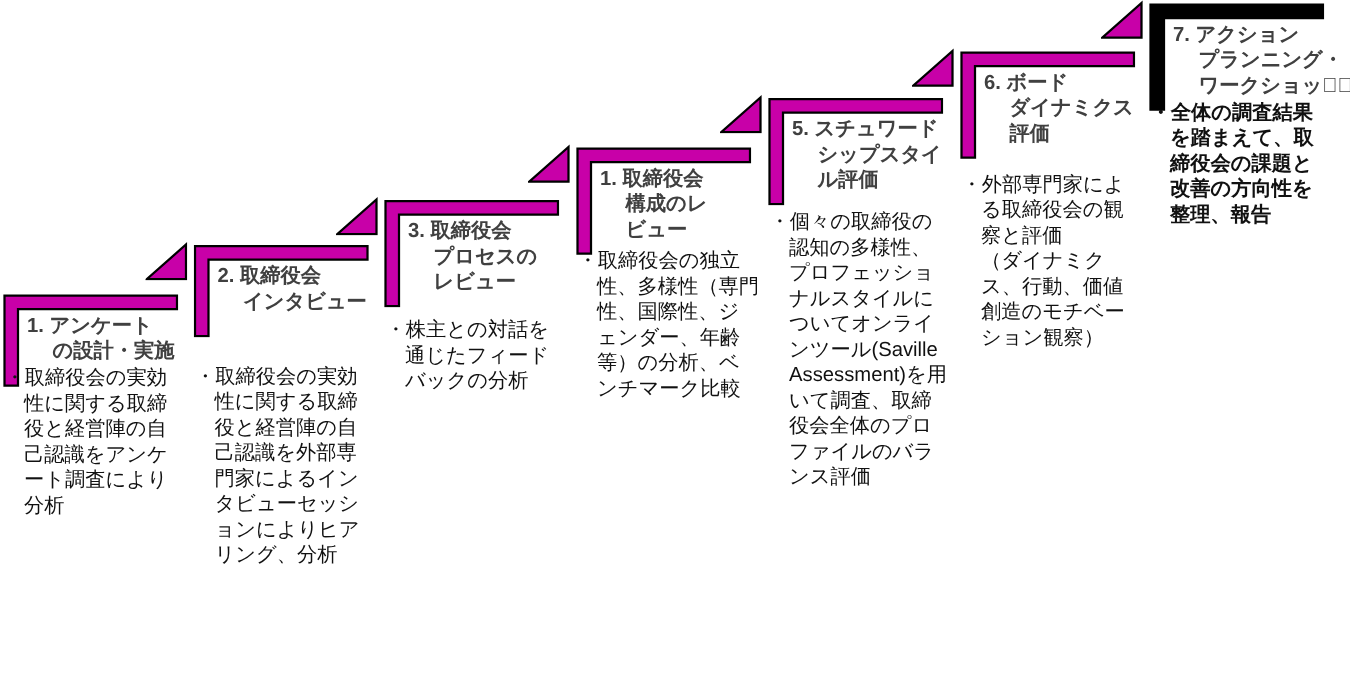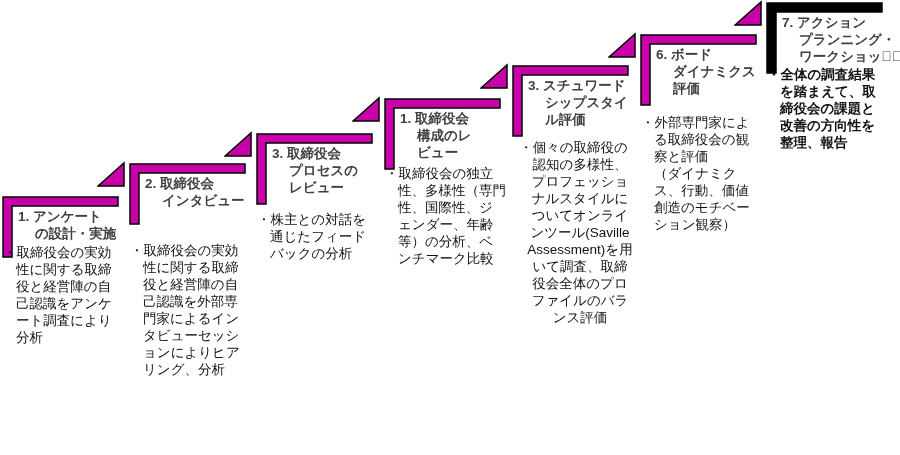--- a/index.html
+++ b/index.html
@@ -23,21 +23,21 @@
     white-space:pre-line;overflow-wrap:break-word;
     padding-left:13px;text-indent:-13px;
   }
   .bullet::before{content:"・";}
   .tri{position:absolute;display:block;}
   
   .s1{left:2px;top:196px;}   .s1 .body{top:49px;font-family:Liberation Mono, monospace;}
   .s2{left:129px;top:163px;} .s2 .body{top:79px;}
   .s3{left:256px;top:133px;} .s3 .body{top:78px;}
   .s4{left:384px;top:98px;}  .s4 .body{top:67px;font-family:Liberation Serif, serif;}
-  .s5{left:512px;top:65px;}  .s5 .body{top:74px;text-align:center;}
+  .s5{left:512px;top:65px;}  .s5 .body{top:74px;}
   .s6{left:640px;top:34px;}  .s6 .body{top:80px;}
   .s7{left:766px;top:2px;}   .s7 .body{top:64px;font-weight:bold;}
   
   .t1{left:97px;top:161px;}
   .t2{left:224px;top:131px;}
   .t3{left:352px;top:96px;}
   .t4{left:480px;top:63px;}
   .t5{left:608px;top:32px;}
   .t6{left:734px;top:0px;}
 </style>
@@ -89,21 +89,21 @@
 ビュー</div>
     <div class="body">
       <div class="bullet">取締役会の独立性、多様性（専門性、国際性、ジェンダー、年齢等）の分析、ベンチマーク比較</div>
     </div>
   </div>
 
   <div class="step s5">
     <svg class="frame" width="117" height="72" viewBox="0 0 117 72">
       <polygon points="1,1 116,1 116,10 10,10 10,71 1,71" stroke="#000" stroke-width="1.5" fill="#C800A8"></polygon>
     </svg>
-    <div class="title">3. スチュワード
+    <div class="title">5. スチュワード
 シップスタイ
 ル評価</div>
     <div class="body">
       <div class="bullet">個々の取締役の認知の多様性、プロフェッショナルスタイルについてオンラインツール(Saville Assessment)を用いて調査、取締役会全体のプロファイルのバランス評価</div>
     </div>
   </div>
 
   <div class="step s6">
     <svg class="frame" width="117" height="72" viewBox="0 0 117 72">
       <polygon points="1,1 116,1 116,10 10,10 10,71 1,71" stroke="#000" stroke-width="1.5" fill="#C800A8"></polygon>

